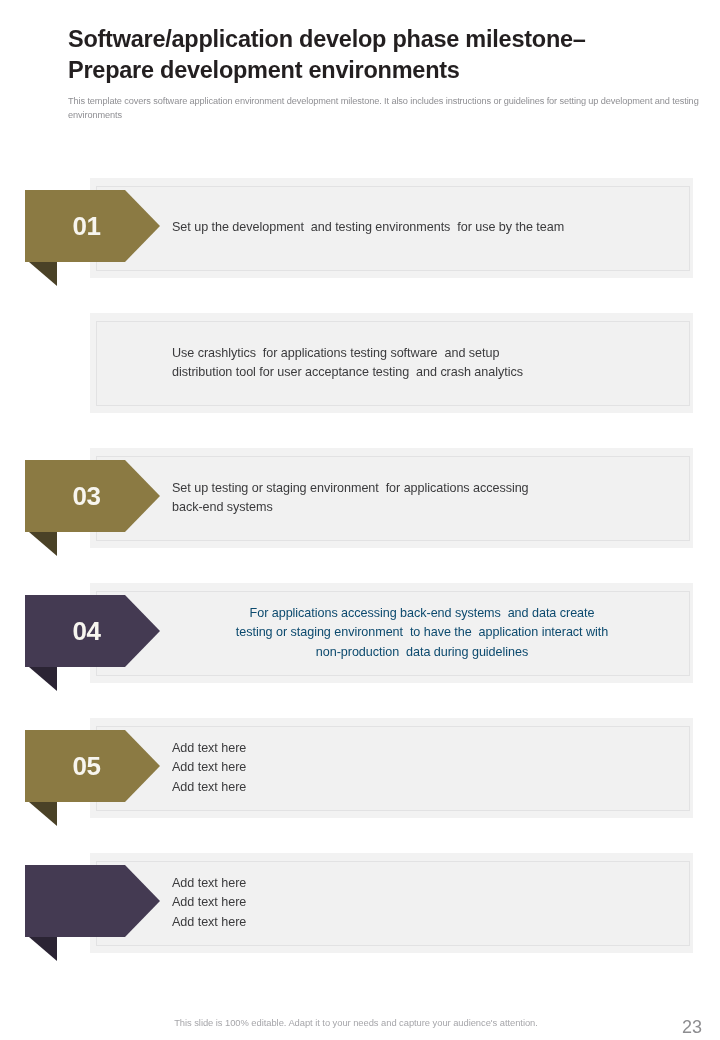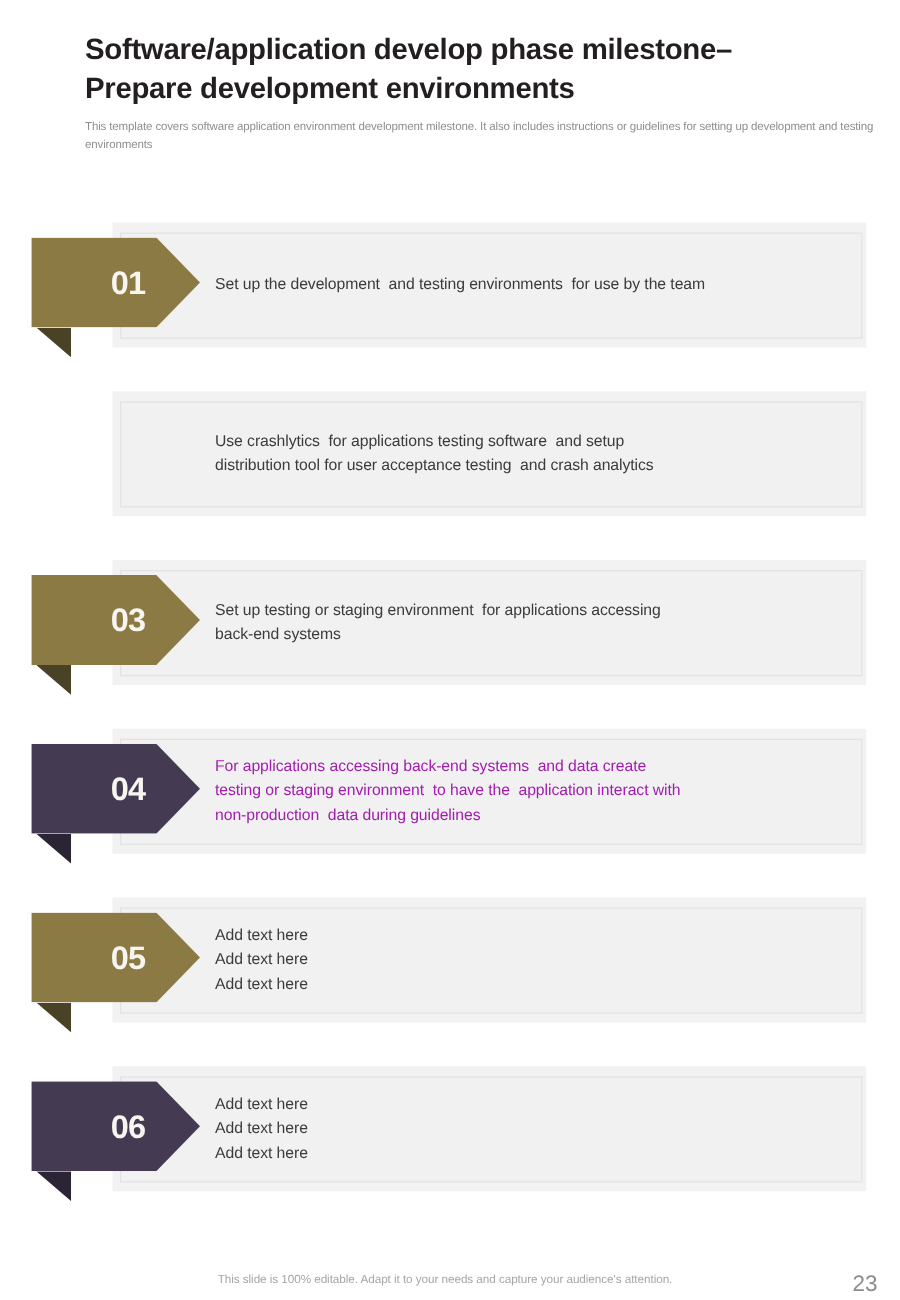--- a/index.html
+++ b/index.html
@@ -97,21 +97,21 @@
   .banner-tail {
     position: absolute;
     left: 4px;
     top: 72px;
     width: 28px;
     height: 24px;
     clip-path: polygon(0 0, 100% 0, 100% 100%);
   }
   .banner-number {
     position: absolute;
-    left: 16px; top: 0;
+    left: 0; top: 0;
     width: 105px;
     height: 72px;
     display: flex;
     align-items: center;
     justify-content: center;
     color: #f7f5ef;
     font-size: 26px;
     font-weight: bold;
     letter-spacing: -0.5px;
     font-family: "Liberation Sans", sans-serif;
@@ -202,21 +202,21 @@
         </div>
       </div>
       <div class="row" style="top: 583px; height: 100px;">
         <div class="panel-outer" style="height: 100px; background: rgb(242, 242, 242);"></div>
         <div class="panel-inner" style="height: 85px; background: rgb(241, 241, 241); border-color: rgb(226, 226, 227);"></div>
         <div class="banner">
           <div class="banner-body" style="background: rgb(68, 58, 82);"></div>
           <div class="banner-tail" style="background: rgb(43, 36, 52);"></div>
           <div class="banner-number">04</div>
         </div>
-        <div class="row-text" style="color: #a21caf; top: 20.75px;">
+        <div class="row-text" style="color: #0c4a6e; top: 20.75px; text-align: center;">
           <span class="line">For applications accessing back-end systems  and data create</span>
           <span class="line">testing or staging environment  to have the  application interact with</span>
           <span class="line">non-production  data during guidelines</span>
         </div>
       </div>
       <div class="row" style="top: 718px; height: 100px;">
         <div class="panel-outer" style="height: 100px; background: rgb(242, 242, 242);"></div>
         <div class="panel-inner" style="height: 85px; background: rgb(241, 241, 241); border-color: rgb(226, 226, 227);"></div>
         <div class="banner">
           <div class="banner-body" style="background: rgb(139, 122, 67);"></div>
@@ -228,21 +228,20 @@
           <span class="line">Add text here</span>
           <span class="line">Add text here</span>
         </div>
       </div>
       <div class="row" style="top: 853px; height: 100px;">
         <div class="panel-outer" style="height: 100px; background: rgb(242, 242, 242);"></div>
         <div class="panel-inner" style="height: 85px; background: rgb(241, 241, 241); border-color: rgb(226, 226, 227);"></div>
         <div class="banner">
           <div class="banner-body" style="background: rgb(68, 58, 82);"></div>
           <div class="banner-tail" style="background: rgb(43, 36, 52);"></div>
-          <div class="banner-number">06</div>
         </div>
         <div class="row-text" style="color: rgb(59, 59, 61); top: 20.75px;">
           <span class="line">Add text here</span>
           <span class="line">Add text here</span>
           <span class="line">Add text here</span>
         </div>
       </div>
     </div>
 
   <div id="footer">

